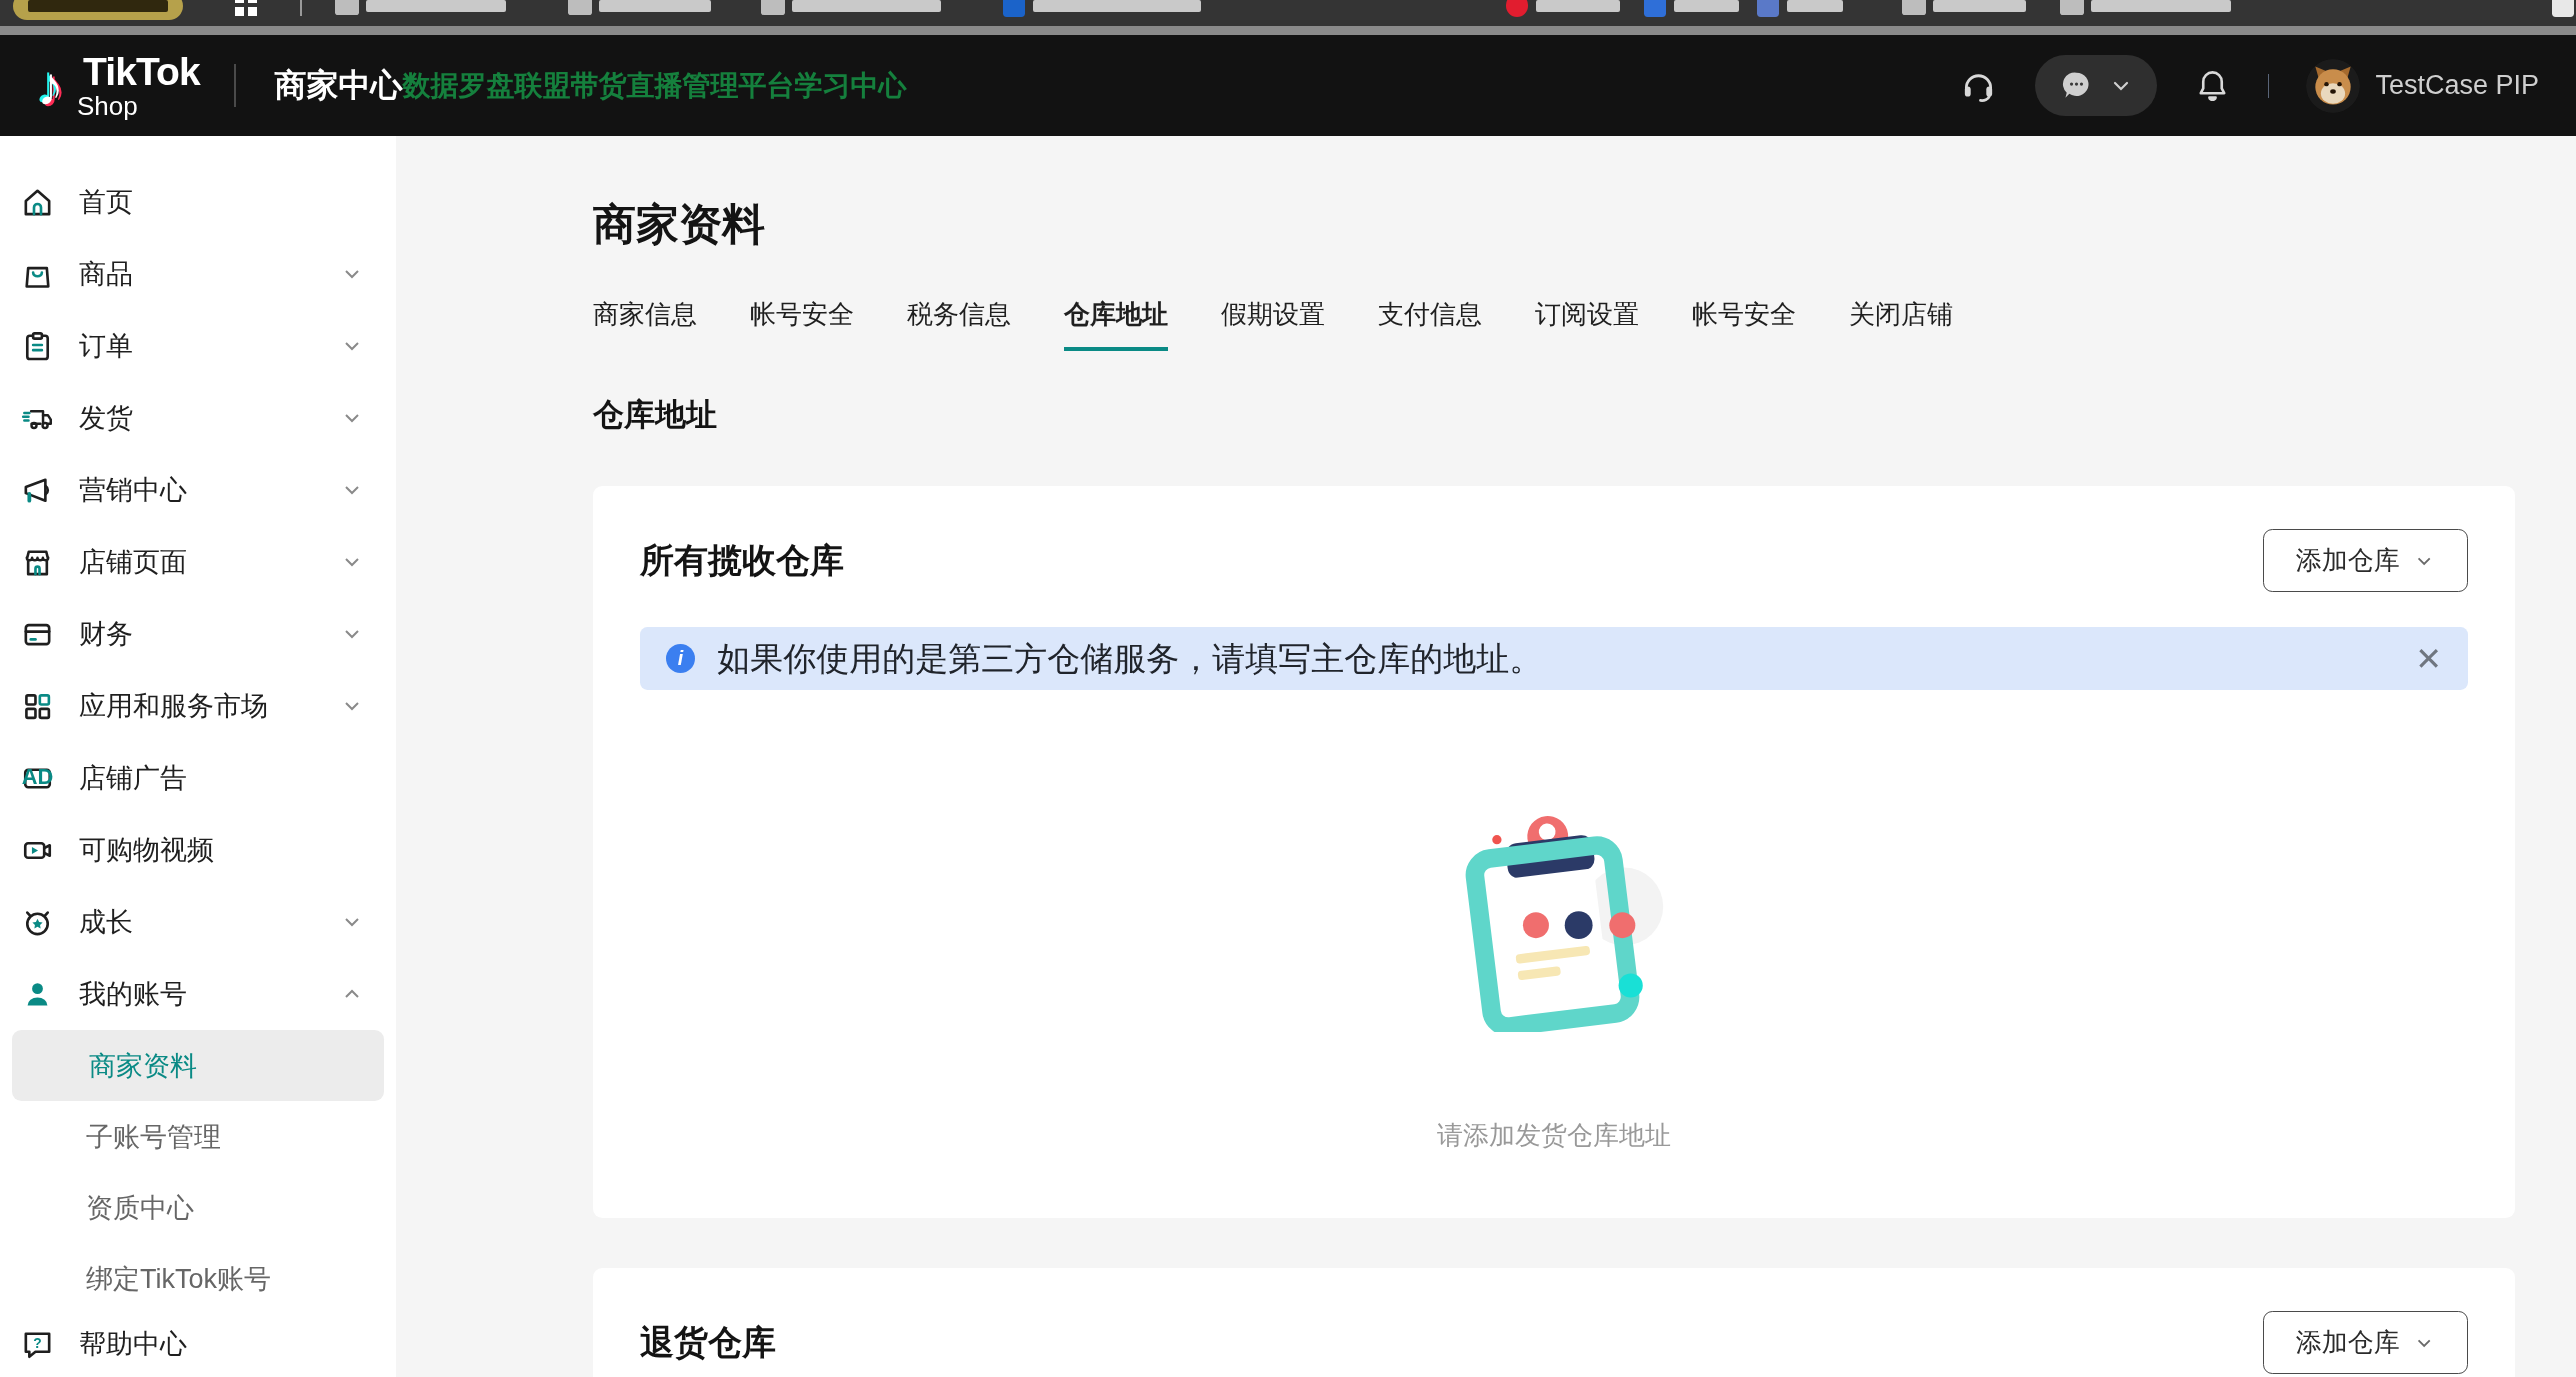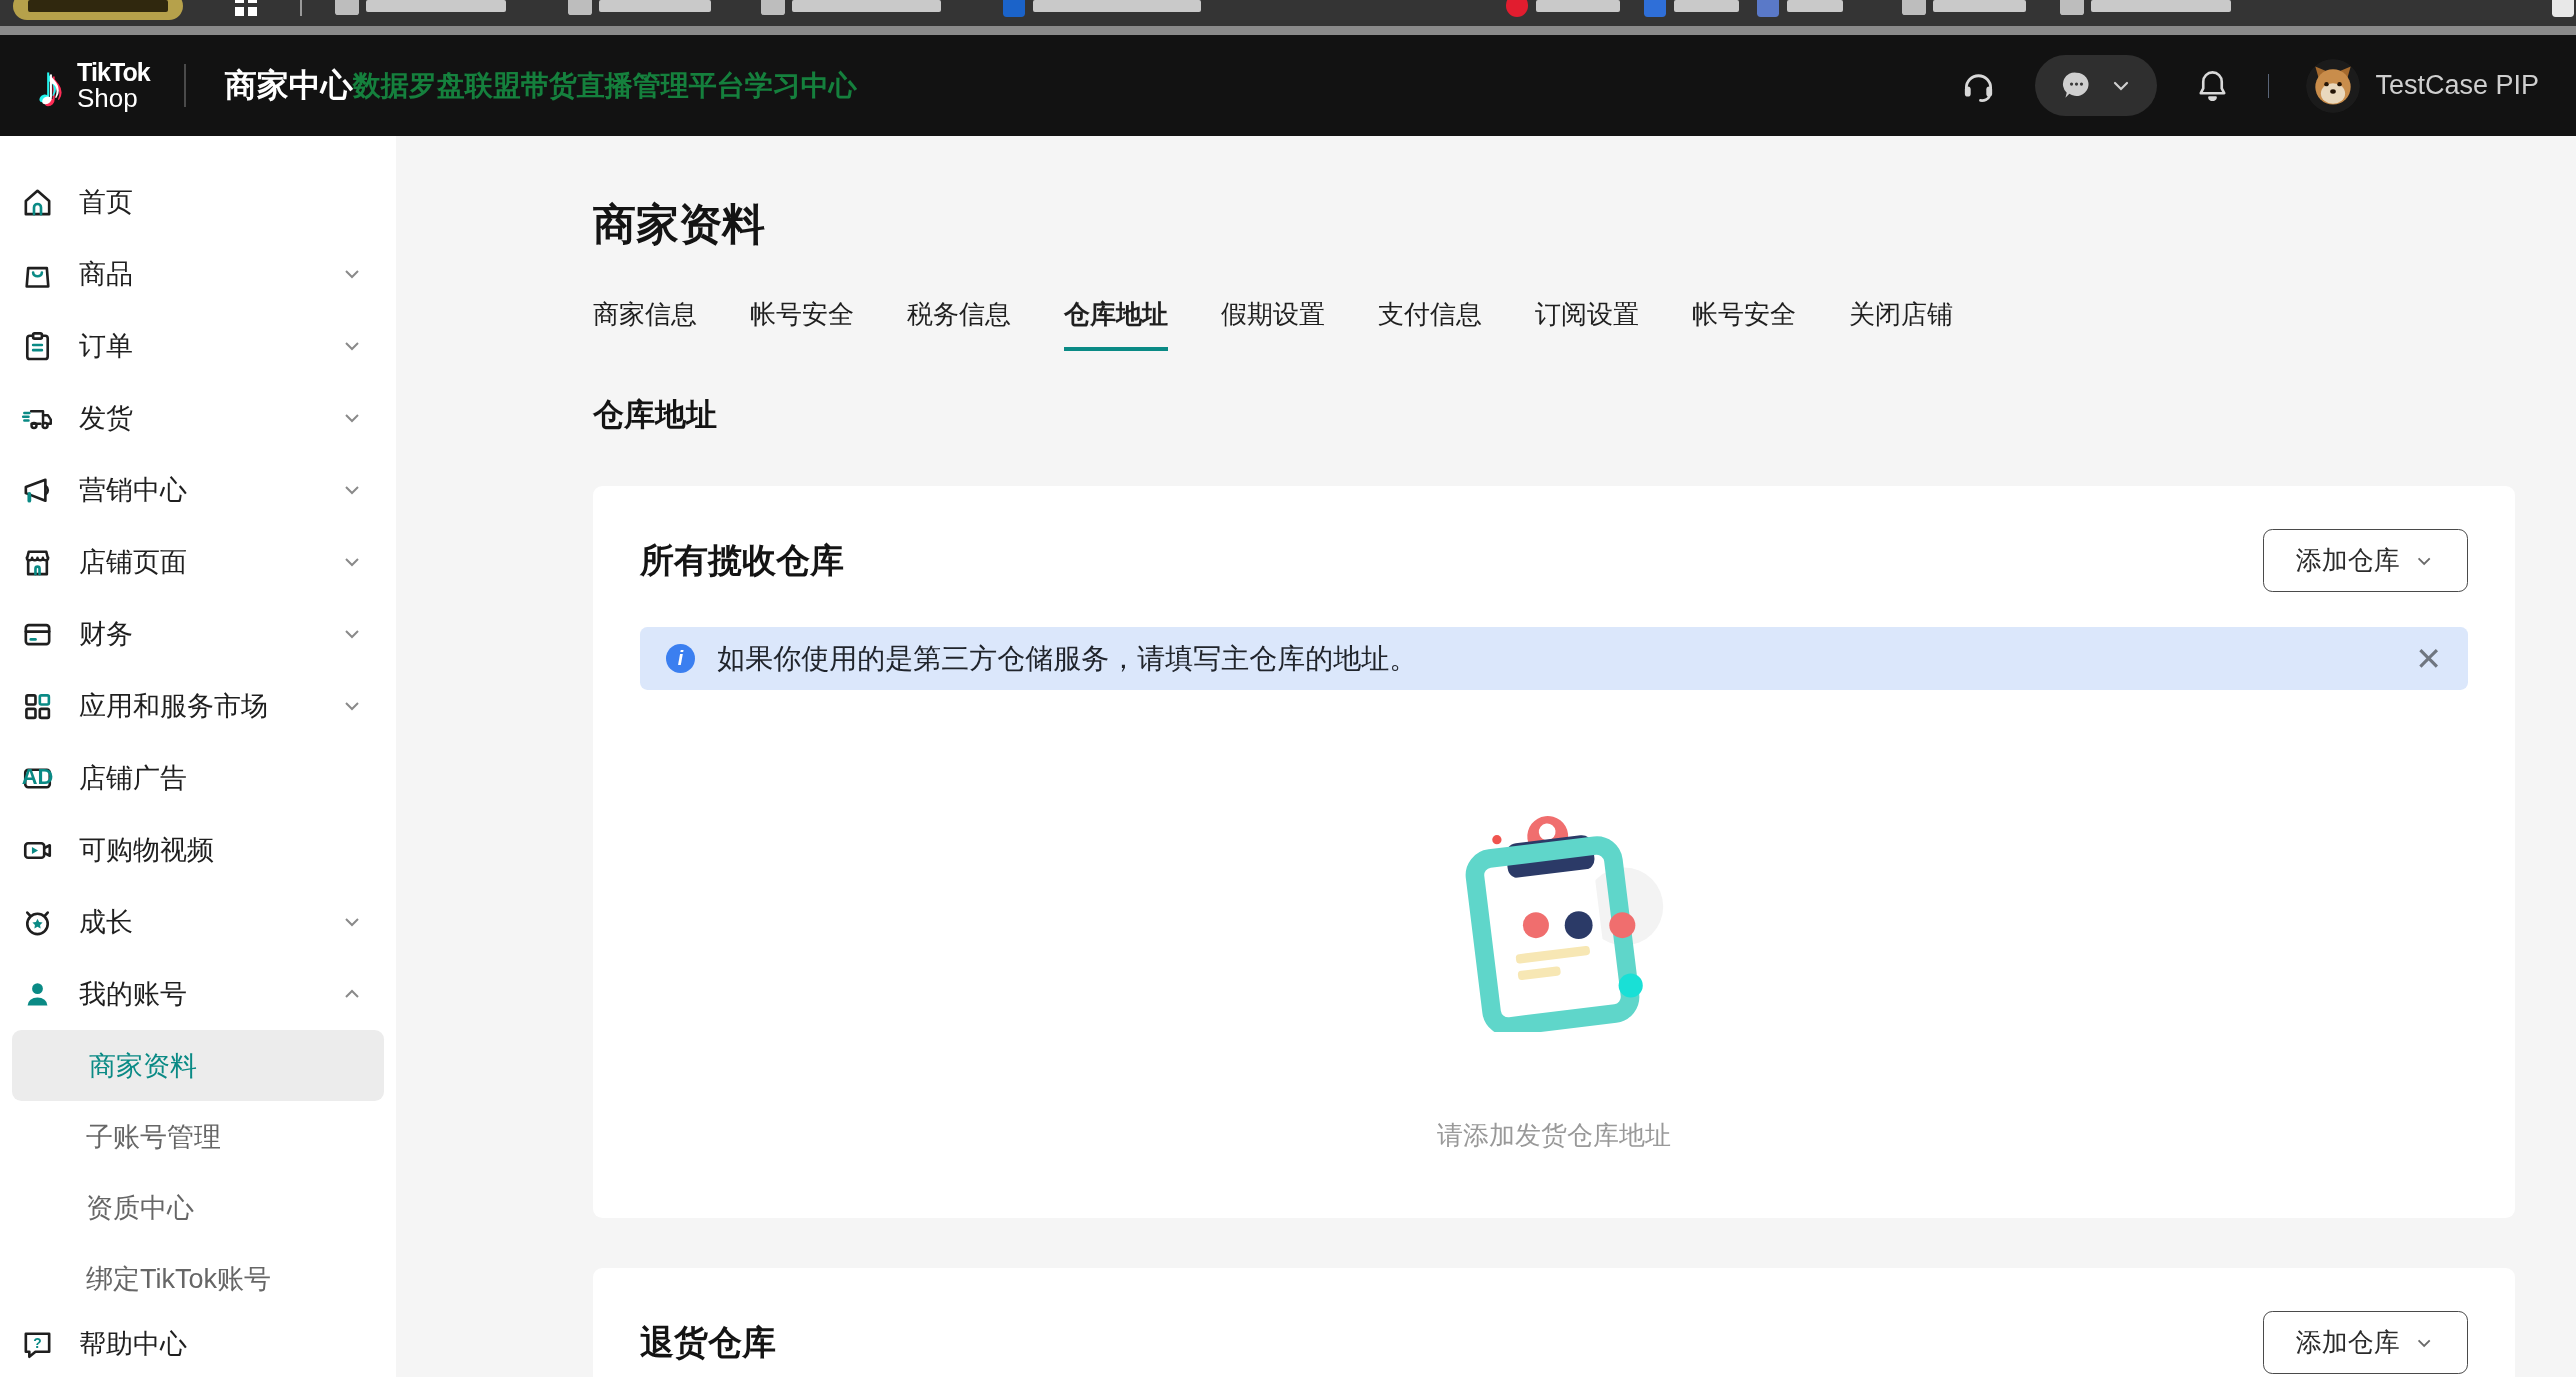--- a/index.html
+++ b/index.html
@@ -21,21 +21,21 @@
     linear-gradient(#fff,#fff) 13px 13px/9.3px 9.3px no-repeat; }
   .bm-sq { width:22.3px; height:22.3px; border-radius:3.7px; }
   .bm-dot { width:22.3px; height:22.3px; border-radius:50%; }
   .bm-div { width:1.9px; height:20.5px; background:#9a9a9a; }
 
   
   .app-header { width:100%; height:101px; background:#121212; display:flex; align-items:center; padding:0 37px; }
   .logo-wrap { display:flex; align-items:center; gap:13px; }
   .logo-note { font-size:54px; line-height:1; color:#ffffff; text-shadow:-2.8px -1.9px 0 #25F4EE, 2.8px 1.9px 0 #FE2C55; }
   .logo-text { color:#fff; line-height:1.05; }
-  .logo-text .l1 { font-size:25px; font-weight:bold; letter-spacing:-0.9px; }
+  .logo-text .l1 { font-size:39px; font-weight:bold; letter-spacing:-0.9px;margin-left:6px; }
   .logo-text .l2 { font-size:26px; }
   .hdr-div { width:1.9px; height:43px; background:#4a4a4a; margin:0 39px 0 34px; }
   .hdr-nav { display:flex; align-items:center; }
   .hdr-nav .nav-item { color:#15803d; font-size:28px; font-weight:700; cursor:pointer; white-space:nowrap; }
   .hdr-nav .nav-item.active { color:#fff; font-size:32px; font-weight:bold; }
   .hdr-right { margin-left:auto; display:flex; align-items:center; gap:37px; }
   .icon-btn { display:flex; align-items:center; justify-content:center; }
   .chat-pill { display:flex; align-items:center; gap:15px; background:#2f2f2f; border-radius:32px; height:61px; padding:0 24px; }
   .hdr-right .vdiv { width:1.9px; height:24px; background:#5a6578; }
   .user-wrap { display:flex; align-items:center; gap:15px; }
@@ -63,21 +63,21 @@
   .section-title { margin-top:43px; font-size:31px; font-weight:bold; color:#141414; }
 
   .card { background:#fff; border-radius:9.3px; margin-top:50px; padding:43px 47px 65px 47px; }
   .card-head { display:flex; align-items:center; justify-content:space-between; }
   .card-title { font-size:34px; font-weight:bold; color:#141414; }
   .add-btn { display:flex; align-items:center; justify-content:center; gap:13px; width:205px; height:63px;
              border:1.9px solid #4a4a4a; border-radius:9.3px; background:#fff; font-size:26px; color:#2b2b2b; cursor:pointer; }
   .banner { margin-top:35px; background:#dbe7fb; border-radius:7.4px; display:flex; align-items:center; min-height:63px; padding:9.3px 26px; }
   .banner .info-ic { width:29px; height:29px; border-radius:50%; background:#3b7ff0; color:#fff; font-size:19.5px; font-weight:bold;
                      display:flex; align-items:center; justify-content:center; flex:0 0 auto; font-style:italic; }
-  .banner .btxt { font-size:28px; color:#20242b; margin-left:22.3px; line-height:41px; }
+  .banner .btxt { font-size:33px; color:#20242b; margin-left:22.3px; line-height:41px; }
   .banner .close-x { margin-left:auto; color:#6f7680; font-size:32px; line-height:1; cursor:pointer; padding-left:28px; font-weight:300; }
 
   .empty-wrap { text-align:center; }
   .empty-illus { display:block; margin:119px auto 0; }
   .empty-text { margin-top:86px; font-size:26px; color:#999; }
 
   .ad-letters { font-size:15px; font-weight:bold; fill:#0A8A85; }
 </style>
 </head>
 <body>

